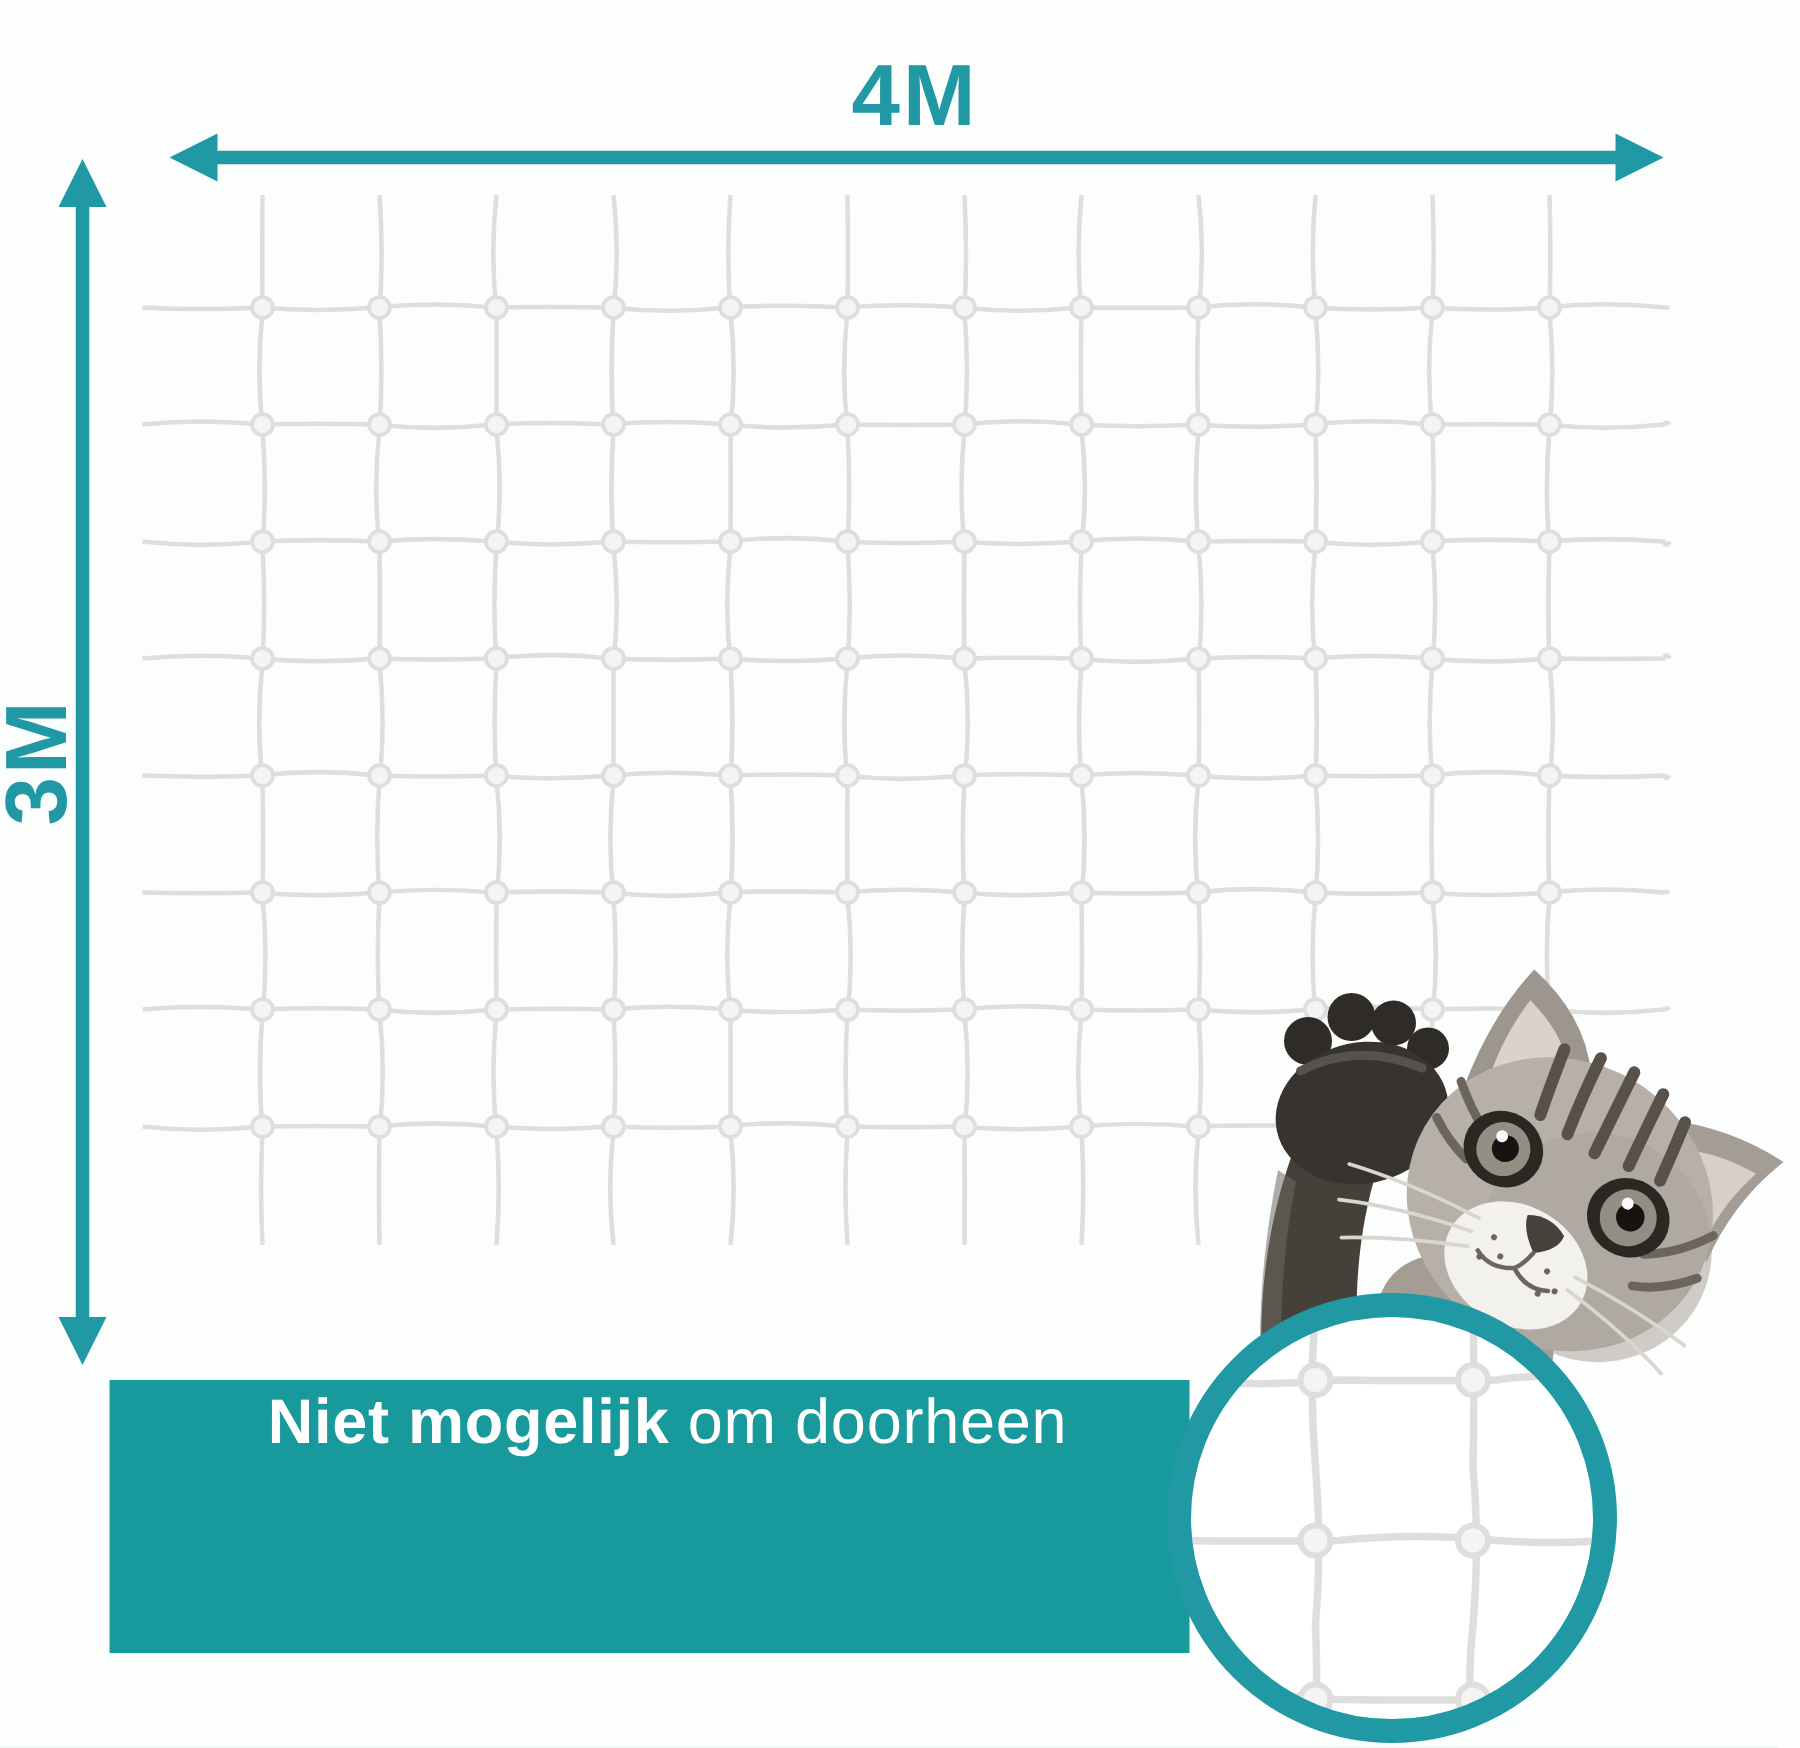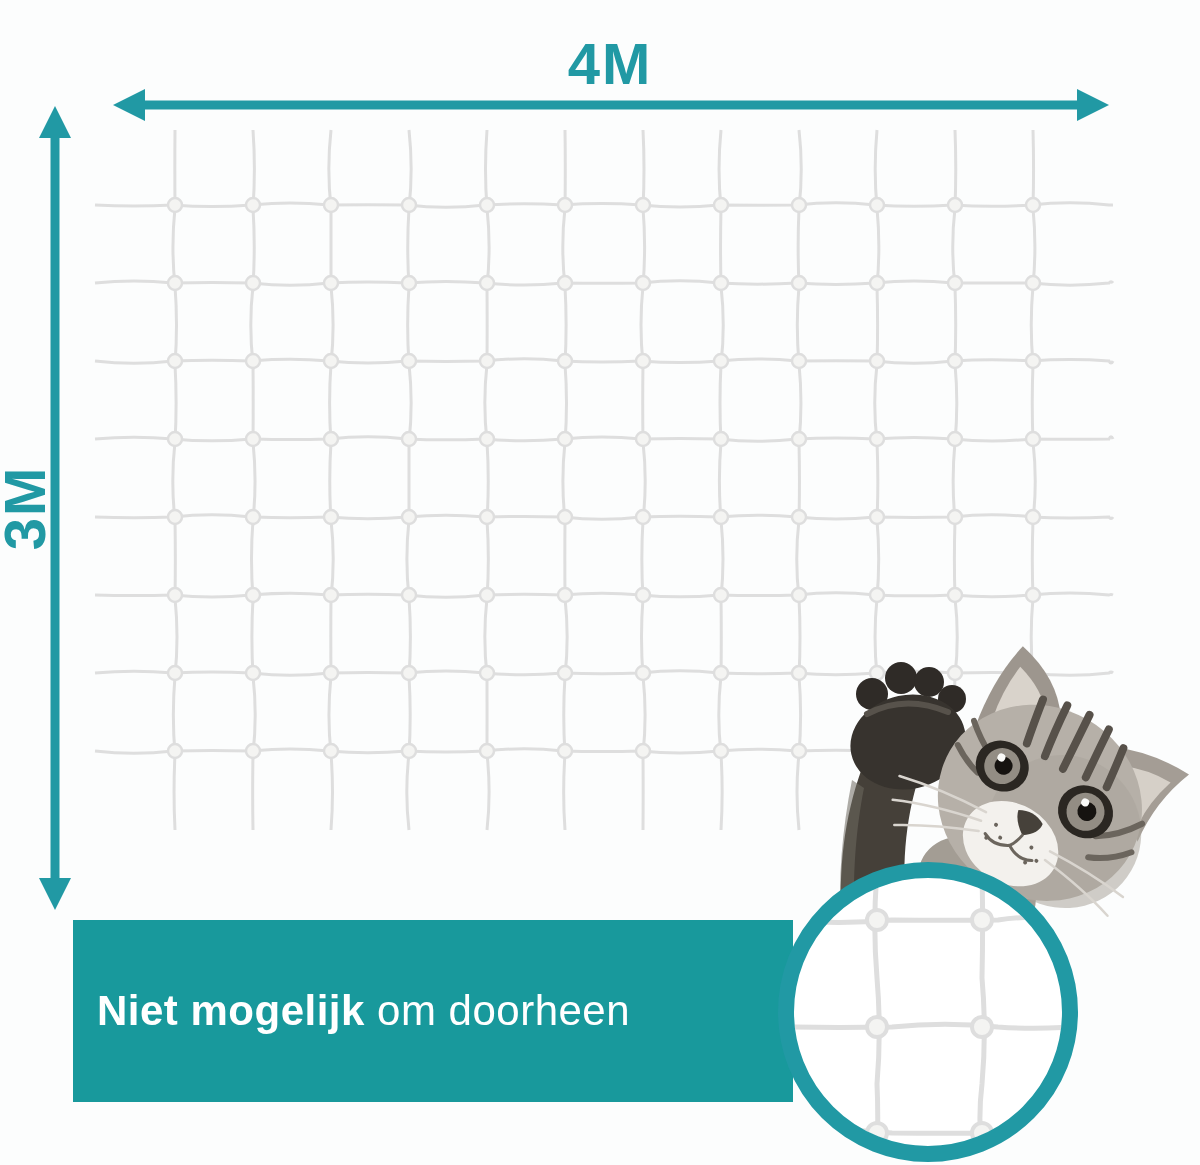--- a/index.html
+++ b/index.html
@@ -24,21 +24,21 @@
     letter-spacing:2px; color:var(--accent);
     transform:rotate(-90deg);
   }
   .h-arrow{position:absolute; left:113px; top:48px;}
   .v-arrow{position:absolute; left:38px; top:66px;}
 
   
   .banner{
     position:absolute; left:73px; top:920px; width:720px; height:182px;
     background:var(--banner); color:#ffffff;
-    display:flex; flex-direction:column; justify-content:center;
+    display:flex; flex-direction:row; justify-content:center;
     padding-left:24px; box-sizing:border-box; z-index:4;
   }
   .banner p{margin:0; font-size:42px; line-height:56px; letter-spacing:0.5px; font-weight:400;}
   .banner .b{font-weight:700;}
 
   .net-layer{z-index:1;}
   .cat-layer{z-index:2;}
   .dims{z-index:3;margin-top:40px;}
   .inset-layer{z-index:5;}
 </style>

